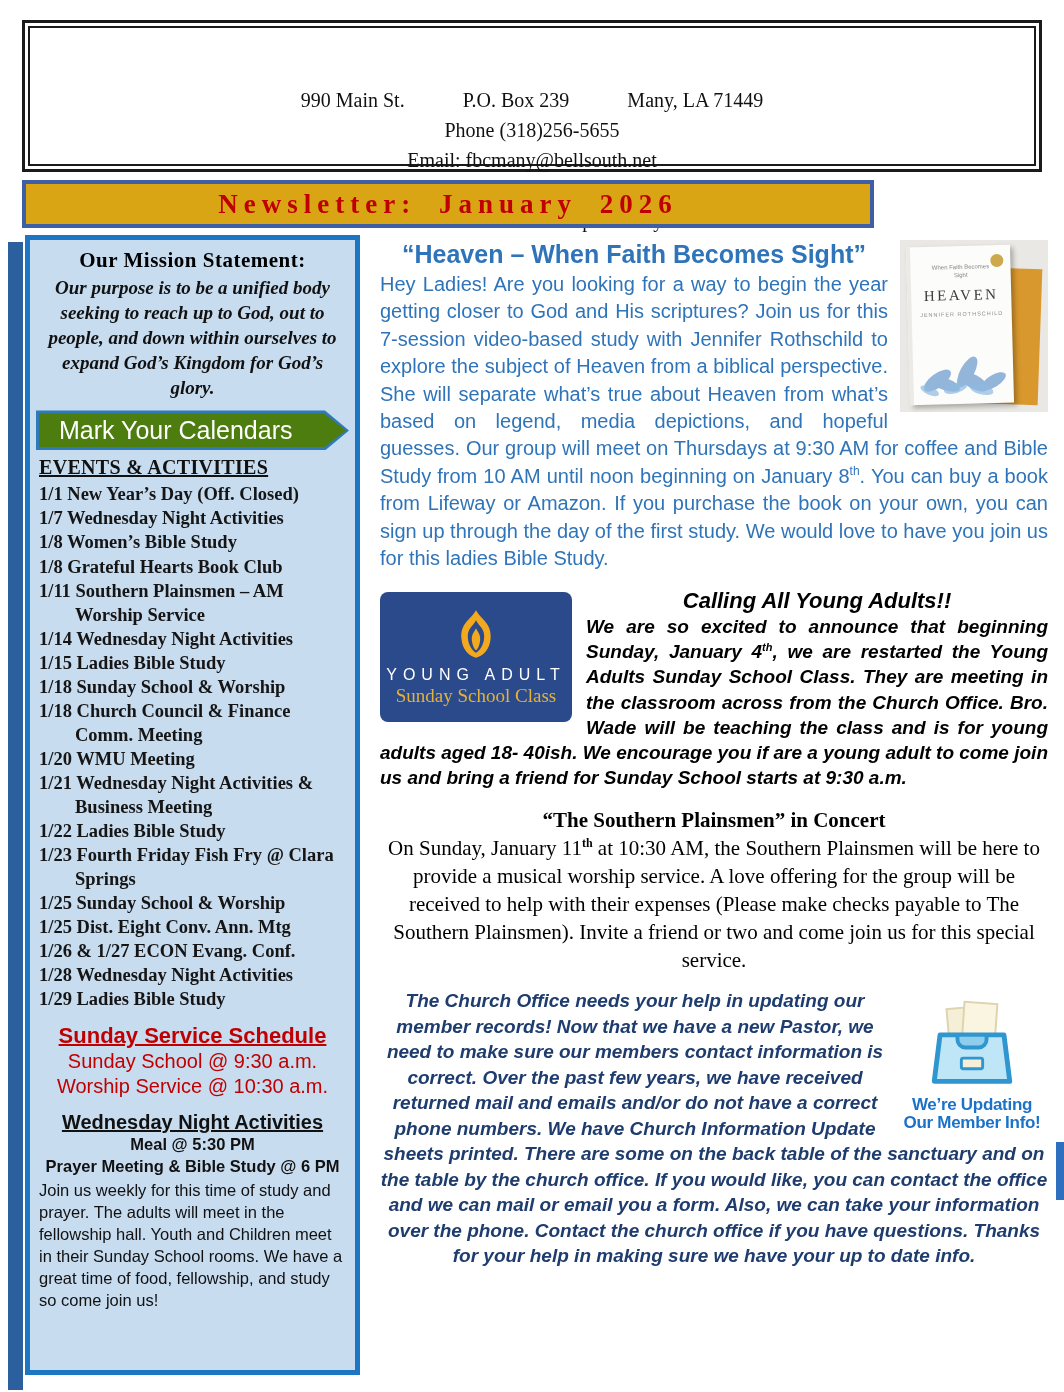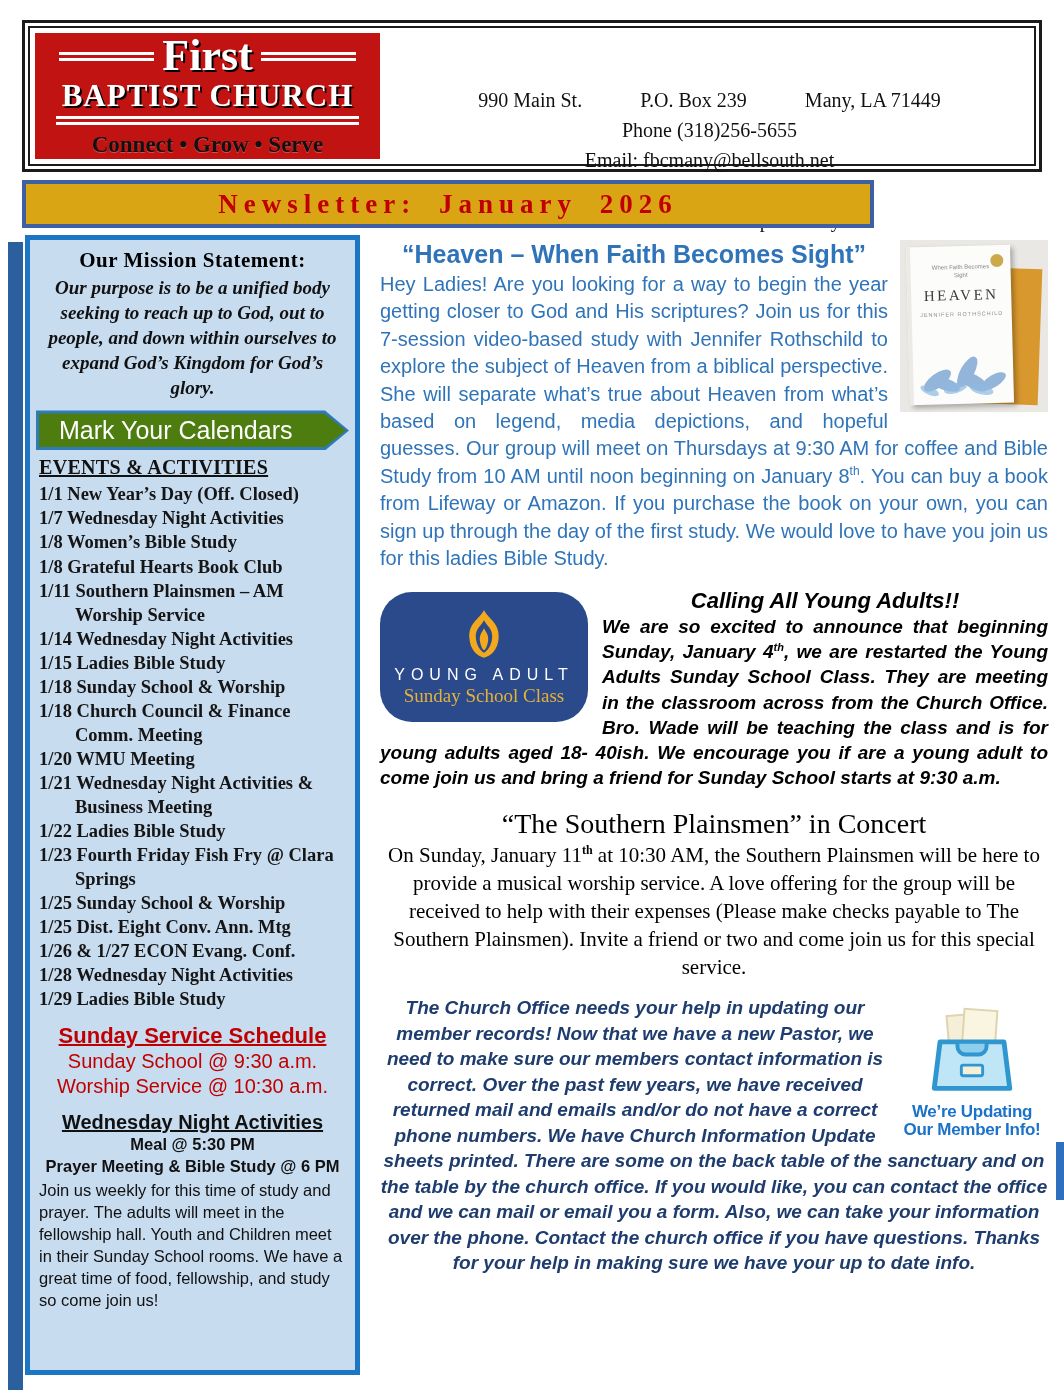--- a/index.html
+++ b/index.html
@@ -86,56 +86,46 @@
   .book-title { font-family:"Liberation Serif", serif; font-size:15px; letter-spacing:2.5px; color:#3c3c3c; margin-top:7px; }
   .book-author { font-size:5.5px; letter-spacing:1px; color:#909090; margin-top:7px; }
   .book-flowers { margin-top:auto; }
 
   .heaven-title { color:#2f74b9; font-size:25px; font-weight:bold; text-align:center; margin-bottom:2px; }
   .heaven-body { color:#2f74b9; font-size:20px; line-height:1.37; text-align:justify; }
   .heaven-body sup { font-size:12px; }
 
   .ya-section { margin-top:16px; }
   .ya-badge {
-    float:left; width:208px; height:130px; background:#2b4a8b; border-radius:32px;
+    float:left; width:192px; height:130px; background:#2b4a8b; border-radius:8px;
     margin:4px 14px 4px 0; display:flex; flex-direction:column; align-items:center; justify-content:center;
   }
   .ya-badge-line1 { color:#fff; font-size:16px; letter-spacing:6px; margin-top:2px; }
   .ya-badge-line2 { color:#e3b23a; font-family:"Liberation Serif", serif; font-size:19px; margin-top:1px; }
   .ya-title { font-size:22px; font-weight:bold; font-style:italic; color:#000; text-align:center; }
   .ya-body { font-size:19px; font-weight:bold; font-style:italic; color:#000; text-align:justify; line-height:1.32; }
   .ya-body sup { font-size:11px; }
 
   .sp-section { margin-top:18px; font-family:"Liberation Serif", serif; text-align:center; }
-  .sp-title { font-size:28px; font-weight:normal; color:#000; }
+  .sp-title { font-size:21px; font-weight:bold; color:#000; }
   .sp-body { font-size:21px; color:#000; line-height:1.33; margin-top:2px; }
   .sp-body sup { font-size:12px; font-weight:bold; }
 
   .mu-section { margin-top:14px; }
   .member-icon { float:right; width:152px; margin:12px 0 2px 6px; text-align:center; }
   .member-caption { color:#1b72c8; font-size:17px; font-weight:bold; line-height:1.05; letter-spacing:-0.3px; }
   .mu-body { color:#1e3c6e; font-size:19px; font-weight:bold; font-style:italic; text-align:center; line-height:1.34; }
 
   .edge-mark { position:absolute; right:0; top:1142px; width:8px; height:58px; background:#2e6fc0; }
 </style>
 </head>
 <body>
 
 <div class="header-box">
   <div class="header-inner">
-    <div class="logo">
-      <div class="logo-row1">
-        <span class="dbl-line"></span>
-        <span class="logo-first">First</span>
-        <span class="dbl-line"></span>
-      </div>
-      <div class="logo-baptist">BAPTIST CHURCH</div>
-      <div class="logo-underline"></div>
-      <div class="logo-tagline">Connect  •  Grow  •  Serve</div>
-    </div>
     <div class="contact">
       <div class="contact-row1">
         <span>990 Main St.</span>
         <span>P.O. Box 239</span>
         <span>Many, LA  71449</span>
       </div>
       <div>Phone (318)256-5655</div>
       <div>Email:  fbcmany@bellsouth.net</div>
       <div class="website">Website: www.fbcmany.org</div>
       <div>Facebook.com/FirstBaptistMany</div>

